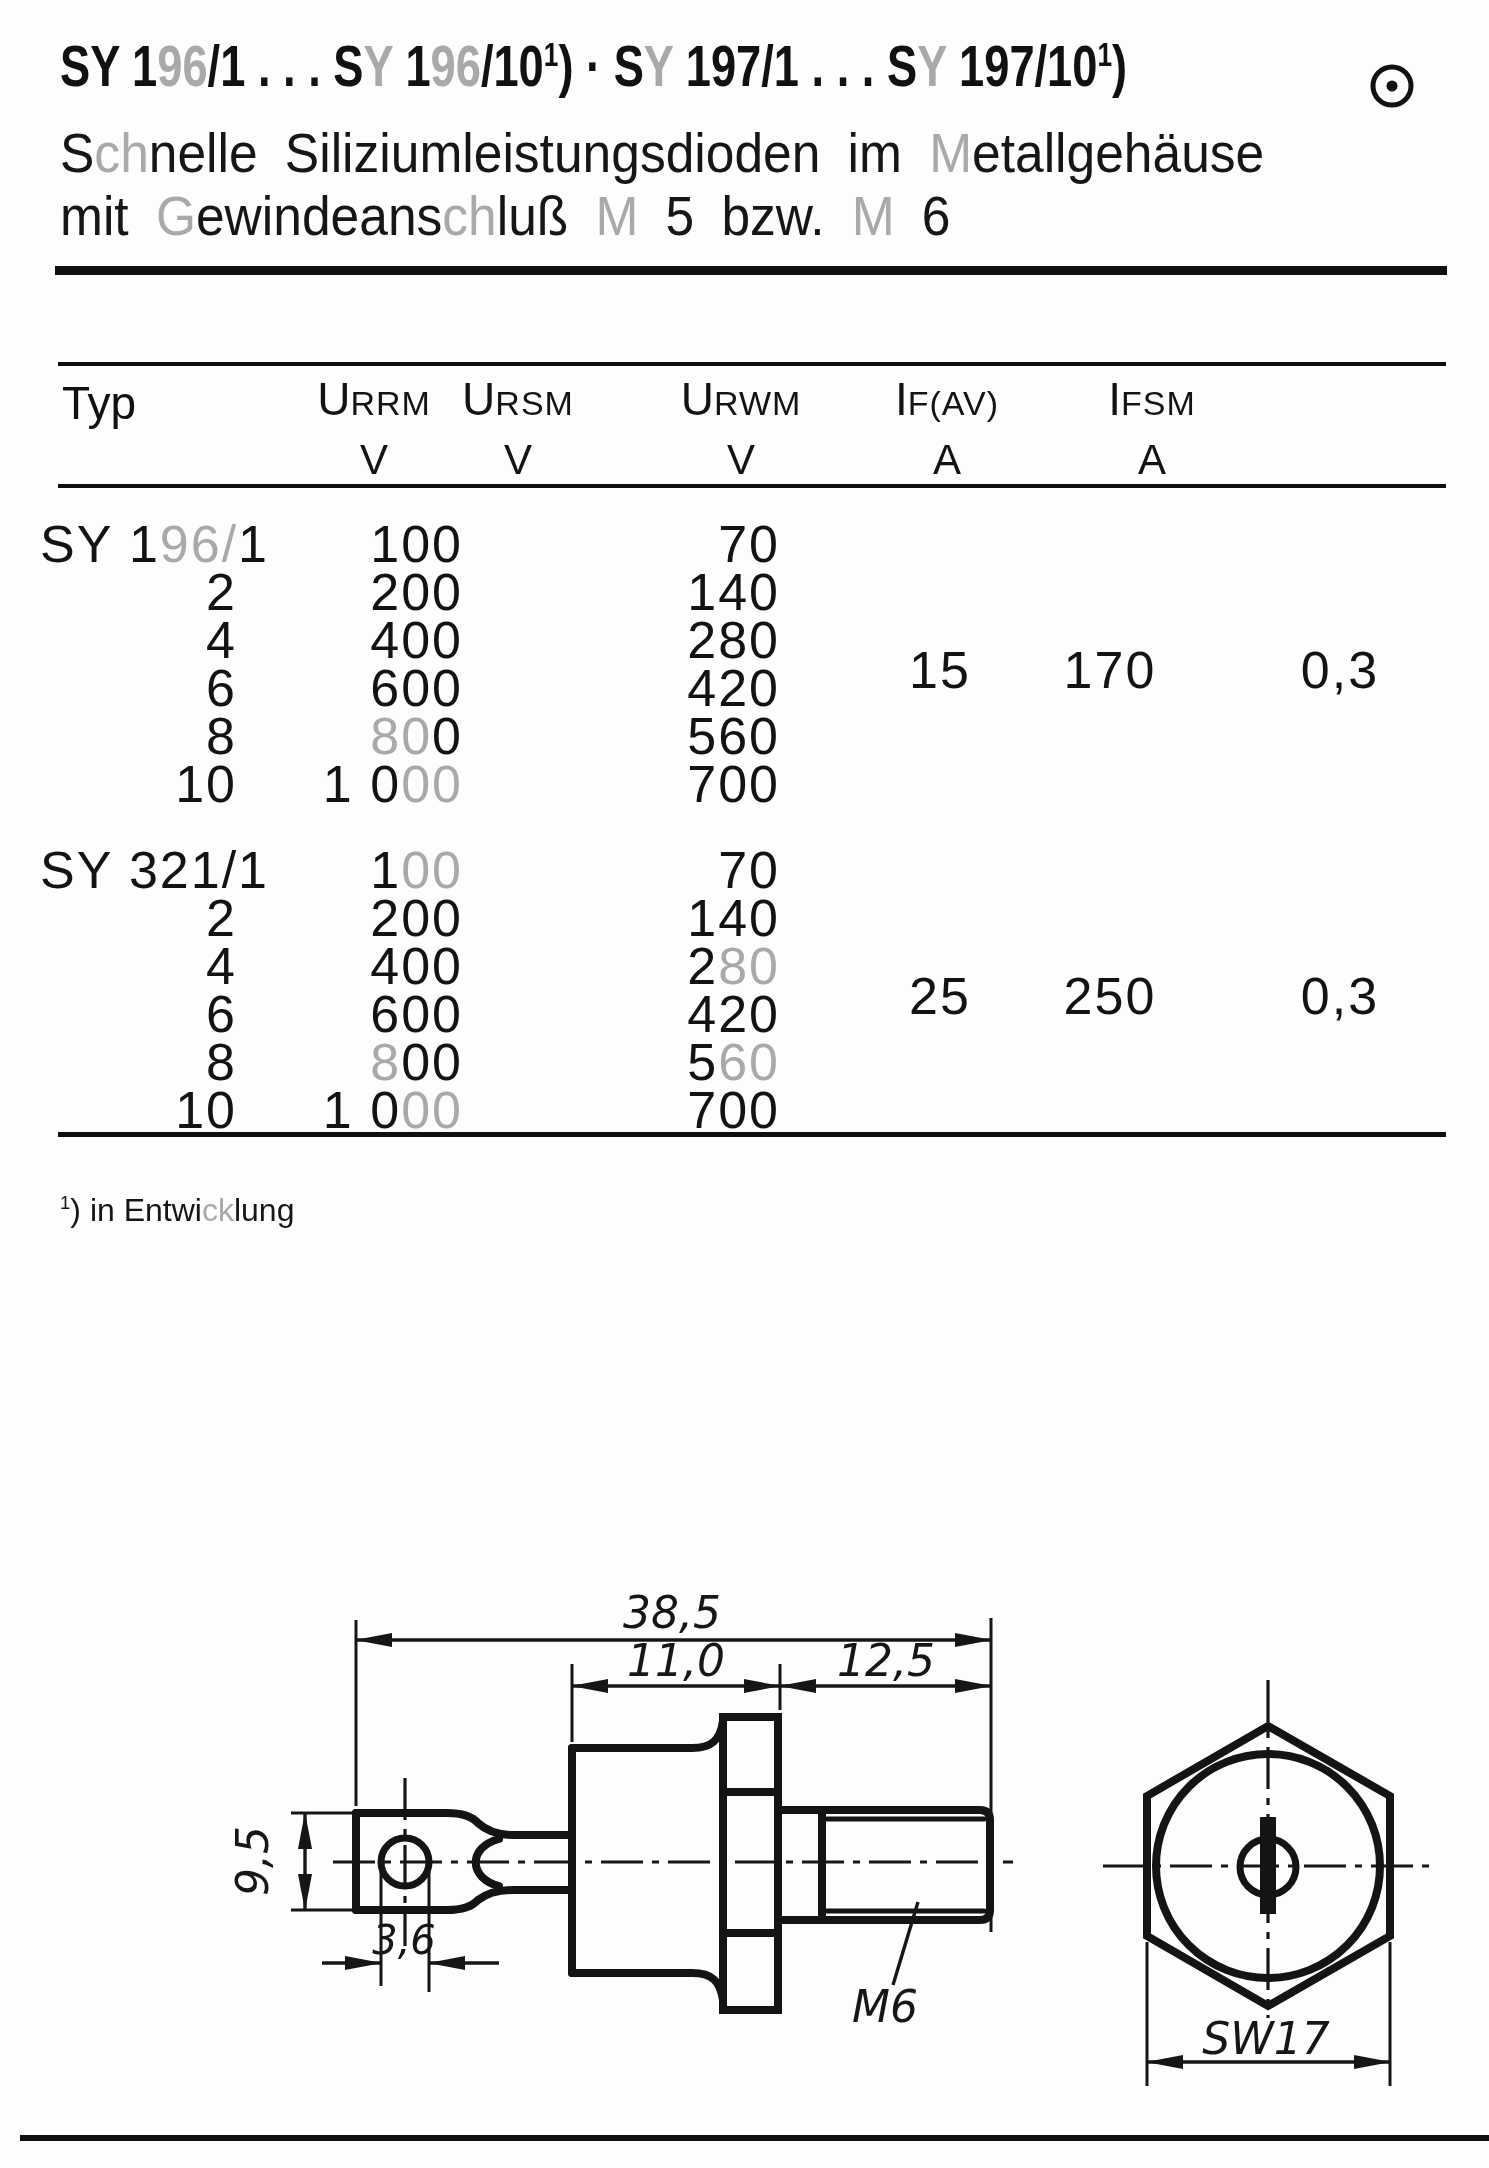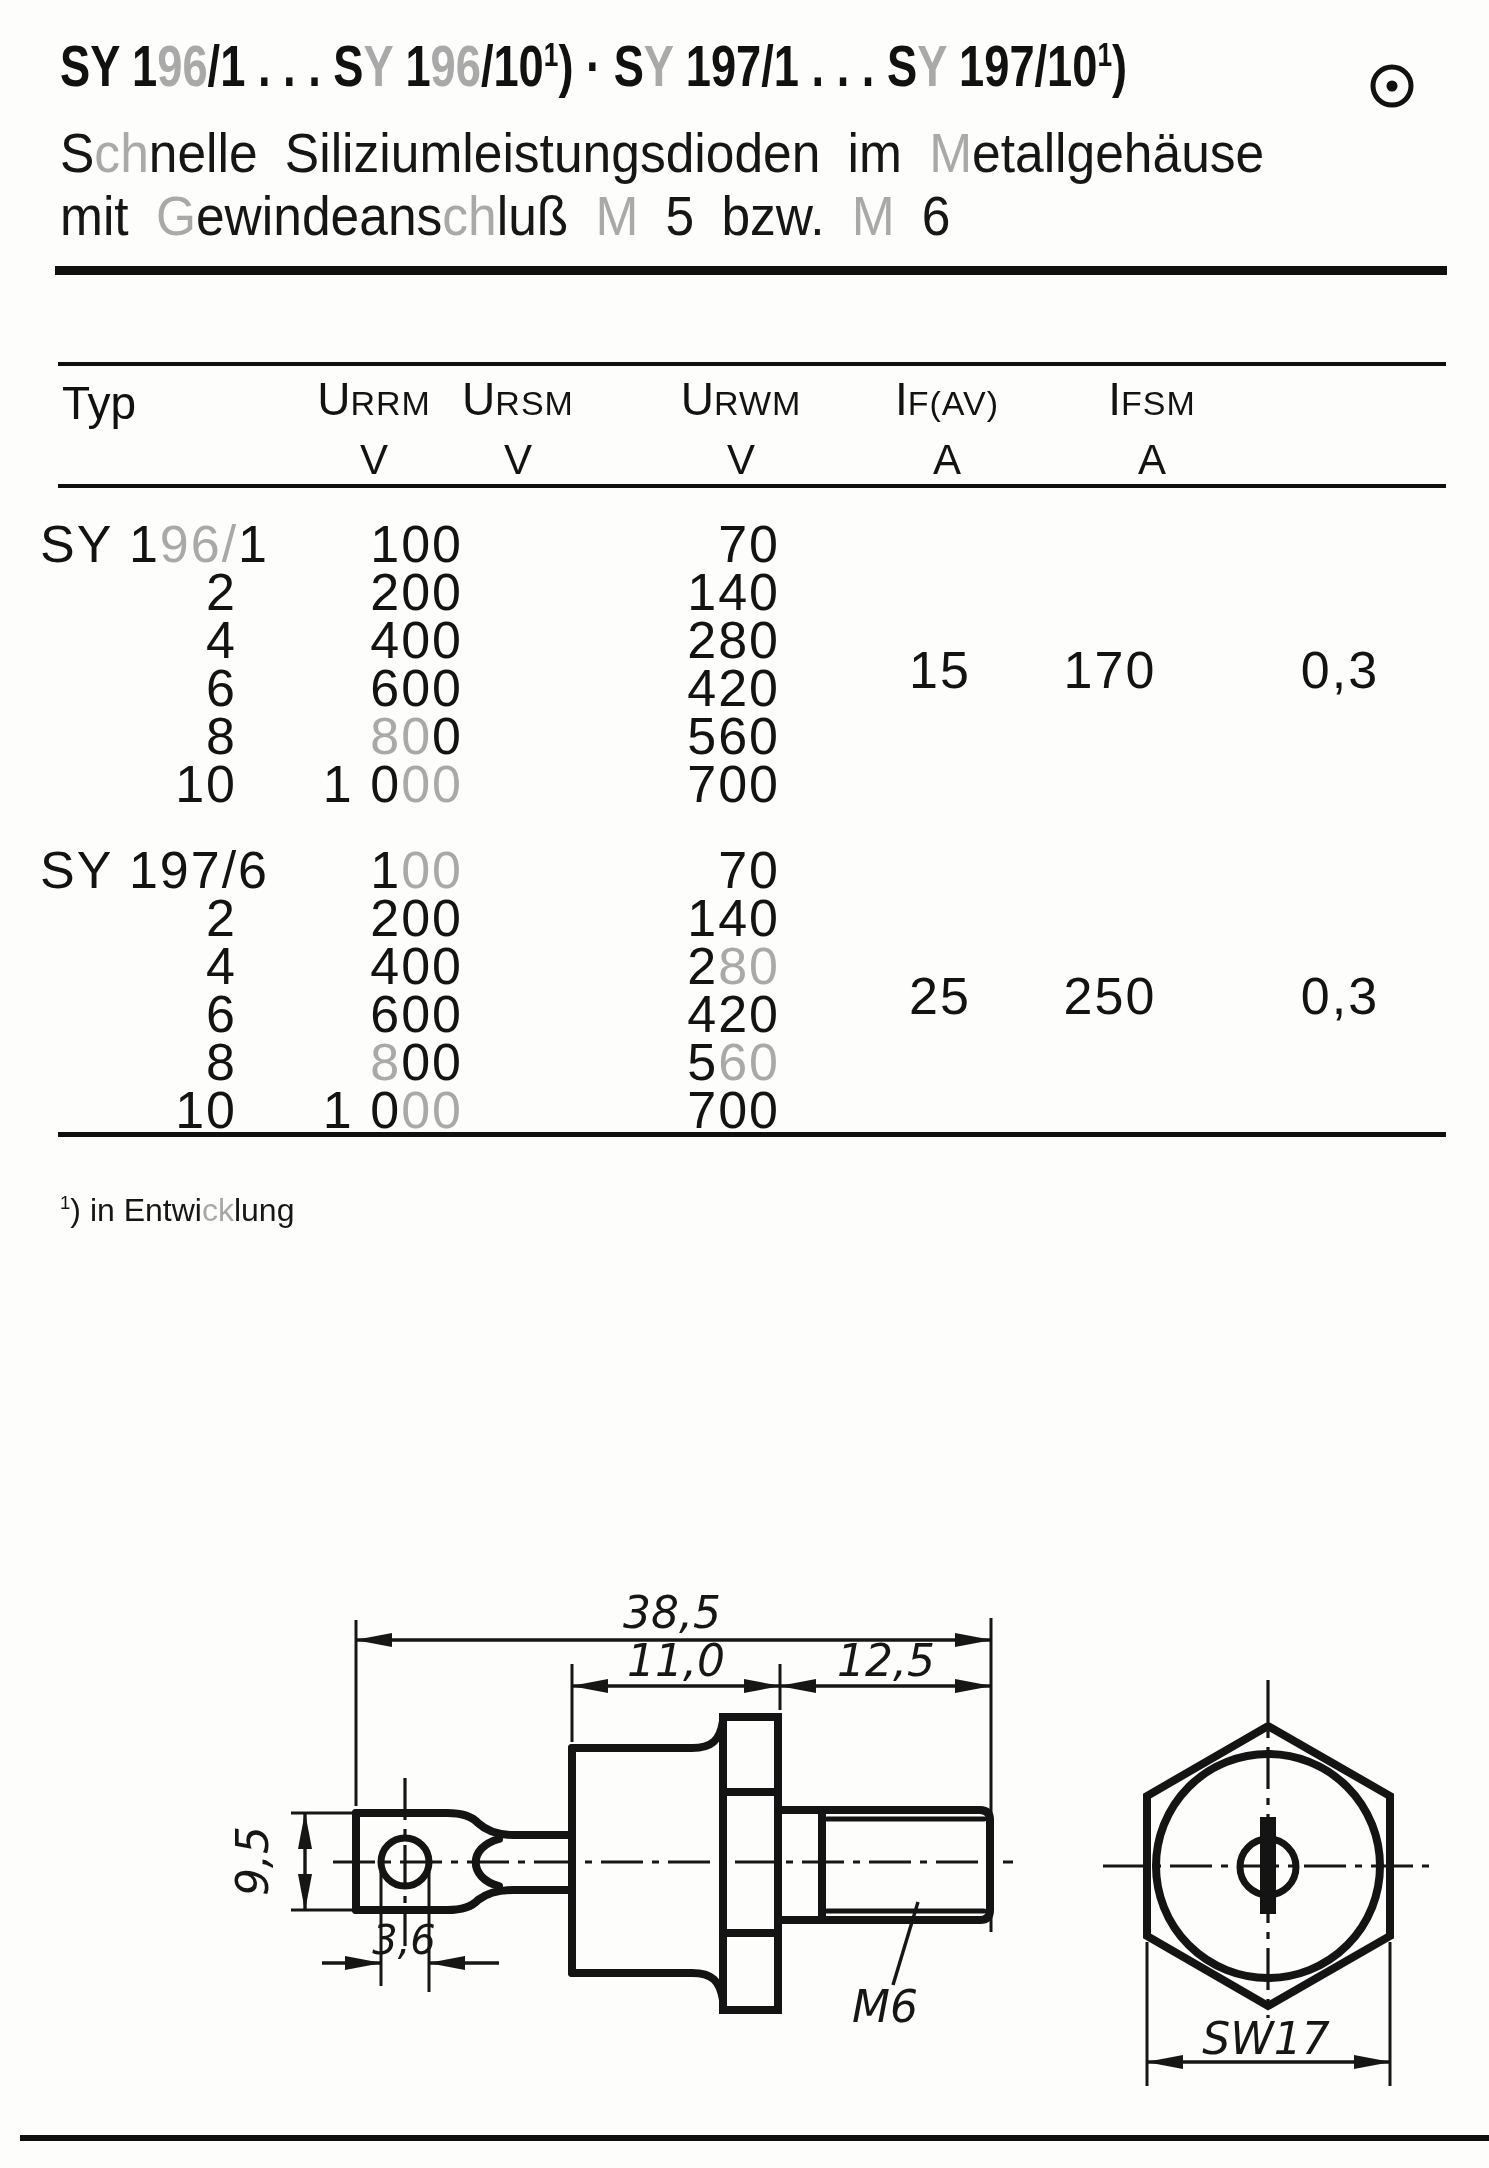--- a/index.html
+++ b/index.html
@@ -92,21 +92,21 @@
   <div class="cell r urwmcell" style="top:706px;"><span>560</span></div>
 
   <div class="cell r typcell" style="top:754px;"><span>10</span></div>
   <div class="cell r urrmcell" style="top:754px;"><span>1 0</span><span class="faded">00</span></div>
   <div class="cell r urwmcell" style="top:754px;"><span>700</span></div>
 
   <div class="cell c" style="left:850px;top:640px;width:180px;">15</div>
   <div class="cell c" style="left:1020px;top:640px;width:180px;">170</div>
   <div class="cell c" style="left:1250px;top:640px;width:180px;">0,3</div>
 
-  <div class="cell r typcell" style="top:840px;"><span>SY 197/6</span></div>
+  <div class="cell r typcell" style="top:840px;"><span>SY 321/1</span></div>
   <div class="cell r urrmcell" style="top:840px;"><span>1</span><span class="faded">00</span></div>
   <div class="cell r urwmcell" style="top:840px;"><span>70</span></div>
 
   <div class="cell r typcell" style="top:888px;"><span>2</span></div>
   <div class="cell r urrmcell" style="top:888px;"><span>200</span></div>
   <div class="cell r urwmcell" style="top:888px;"><span>140</span></div>
 
   <div class="cell r typcell" style="top:936px;"><span>4</span></div>
   <div class="cell r urrmcell" style="top:936px;"><span>400</span></div>
   <div class="cell r urwmcell" style="top:936px;"><span>2</span><span class="faded">80</span></div>

